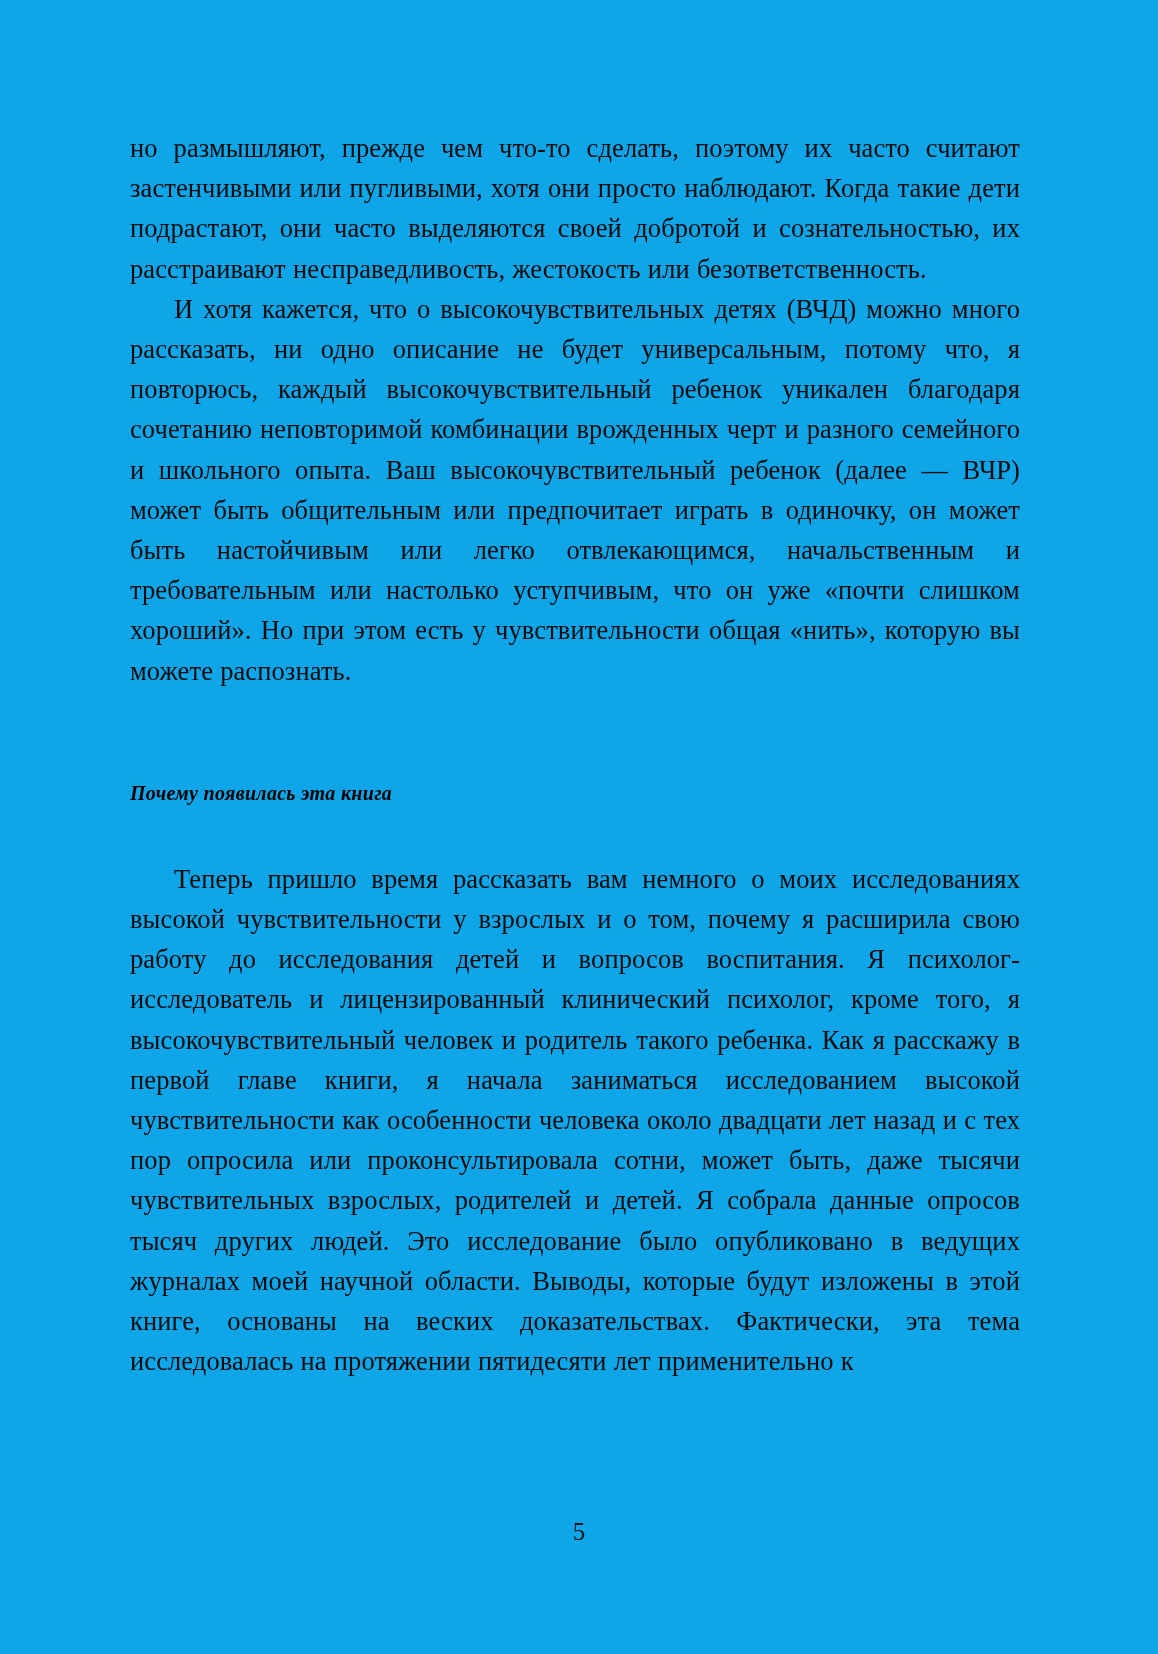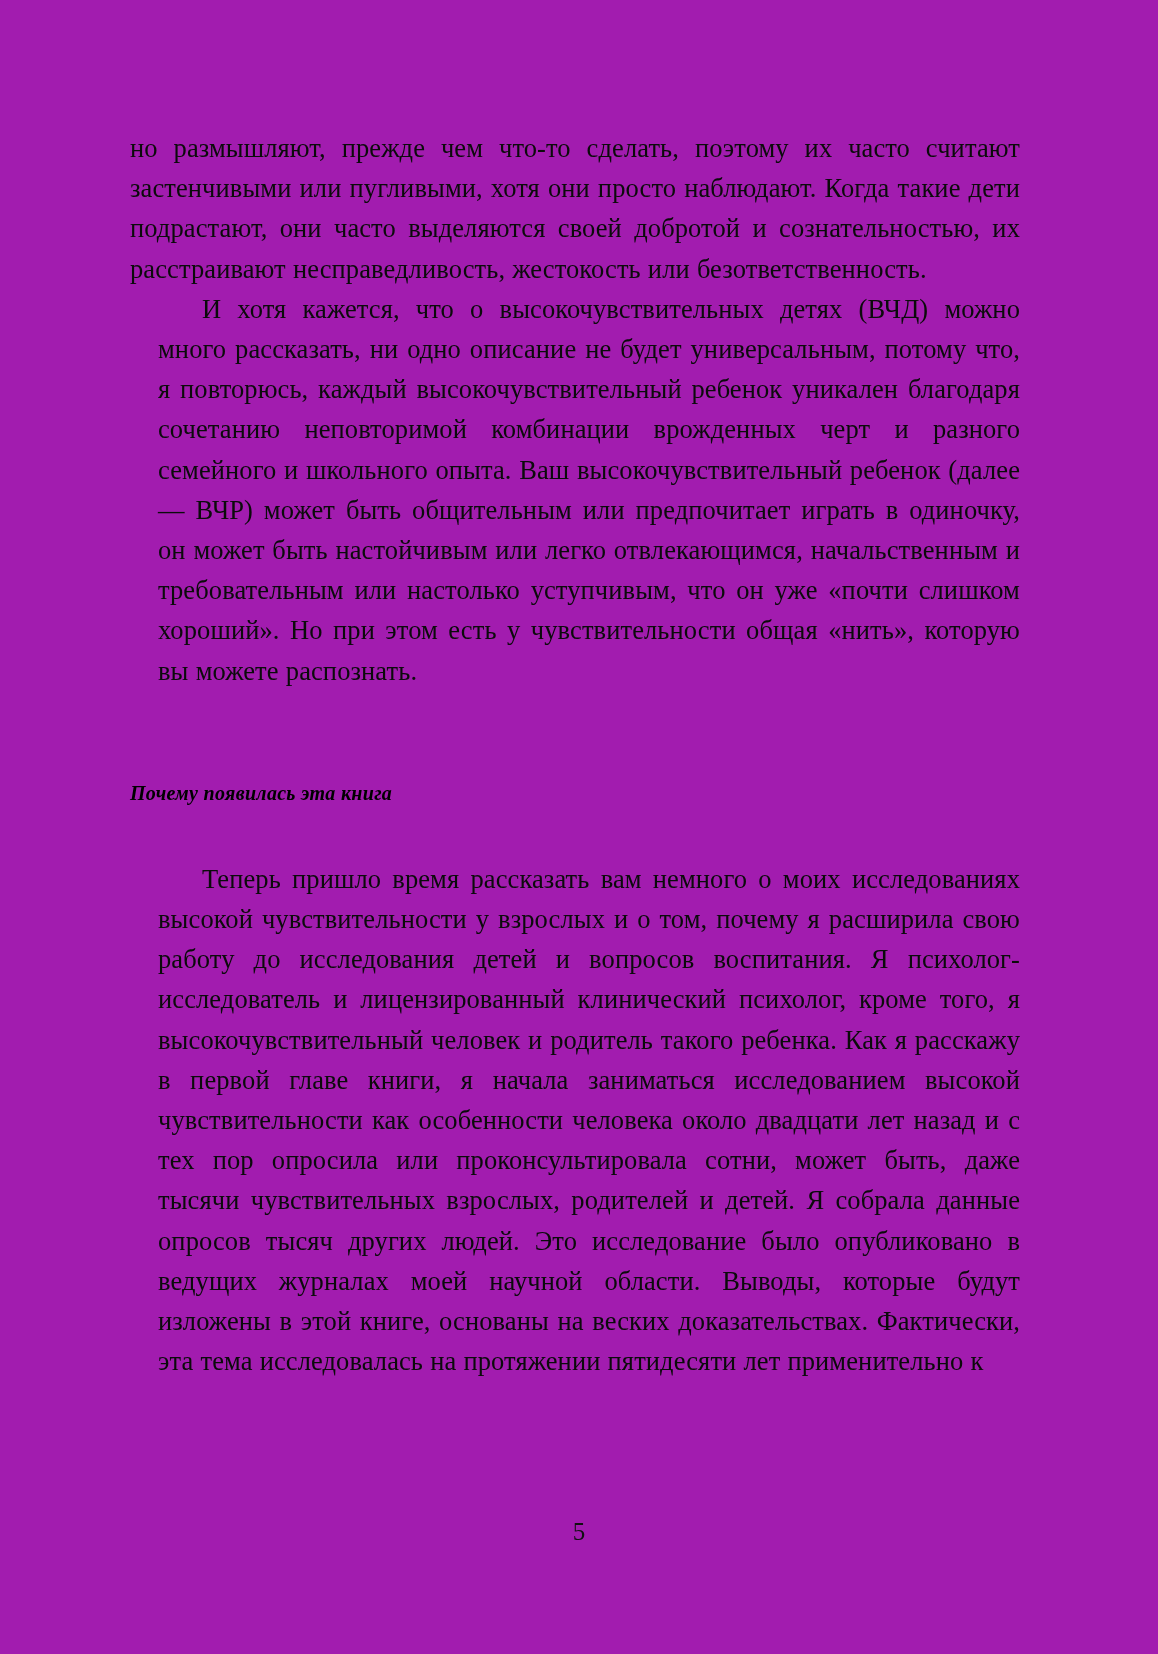--- a/index.html
+++ b/index.html
@@ -5,21 +5,21 @@
   html, body {
     margin: 0;
     padding: 0;
     background: #ffffff;
   }
 
   .page {
     position: relative;
     width: 1158px;
     height: 1654px;
-    background: #a21caf;
+    background: #0ea5e9;
     margin: 0 auto;
     overflow: hidden;
     box-sizing: border-box;
   }
 
   .text-column {
     position: absolute;
     left: 130px;
     top: 128px;
     width: 890px;
@@ -34,21 +34,20 @@
     text-justify: inter-word;
     margin: 0;
     hyphens: manual;
     -webkit-hyphens: manual;
     letter-spacing: 0.1px;
     word-spacing: 0.4px;
   }
 
   .para.indent {
     text-indent: 44px;
-    margin-left: 28px;
   }
 
   .para + .para {
     margin-top: 0;
   }
 
   .section-heading {
     font-family: "Liberation Serif", "DejaVu Serif", serif;
     font-size: 20px;
     font-weight: 700;

